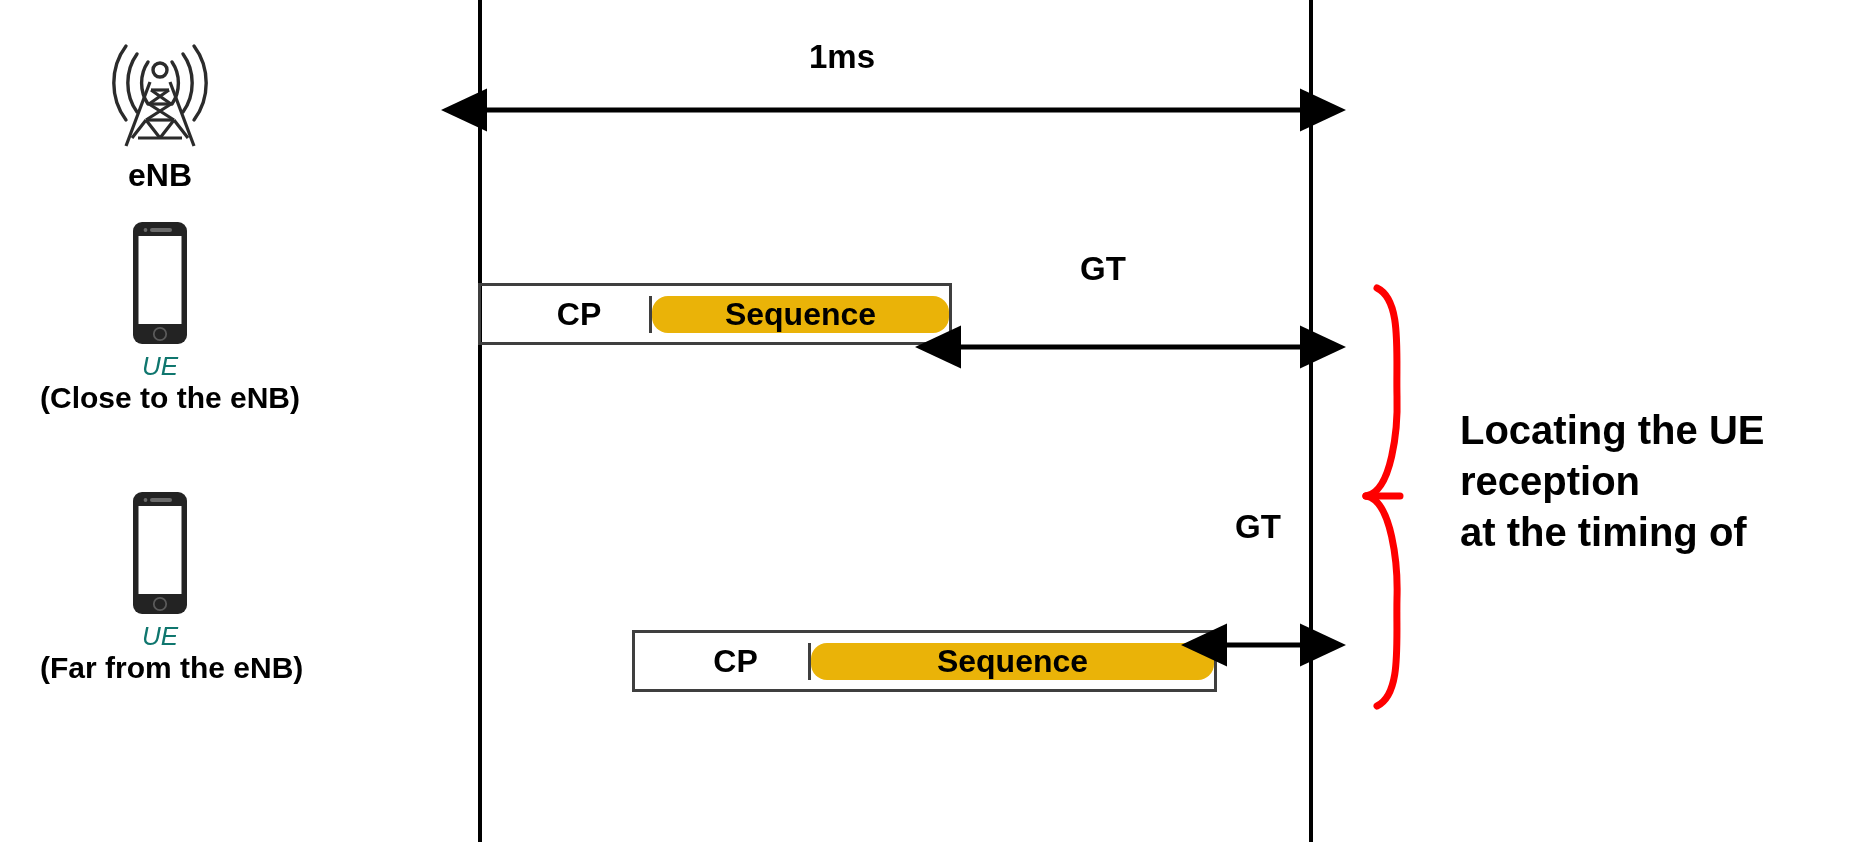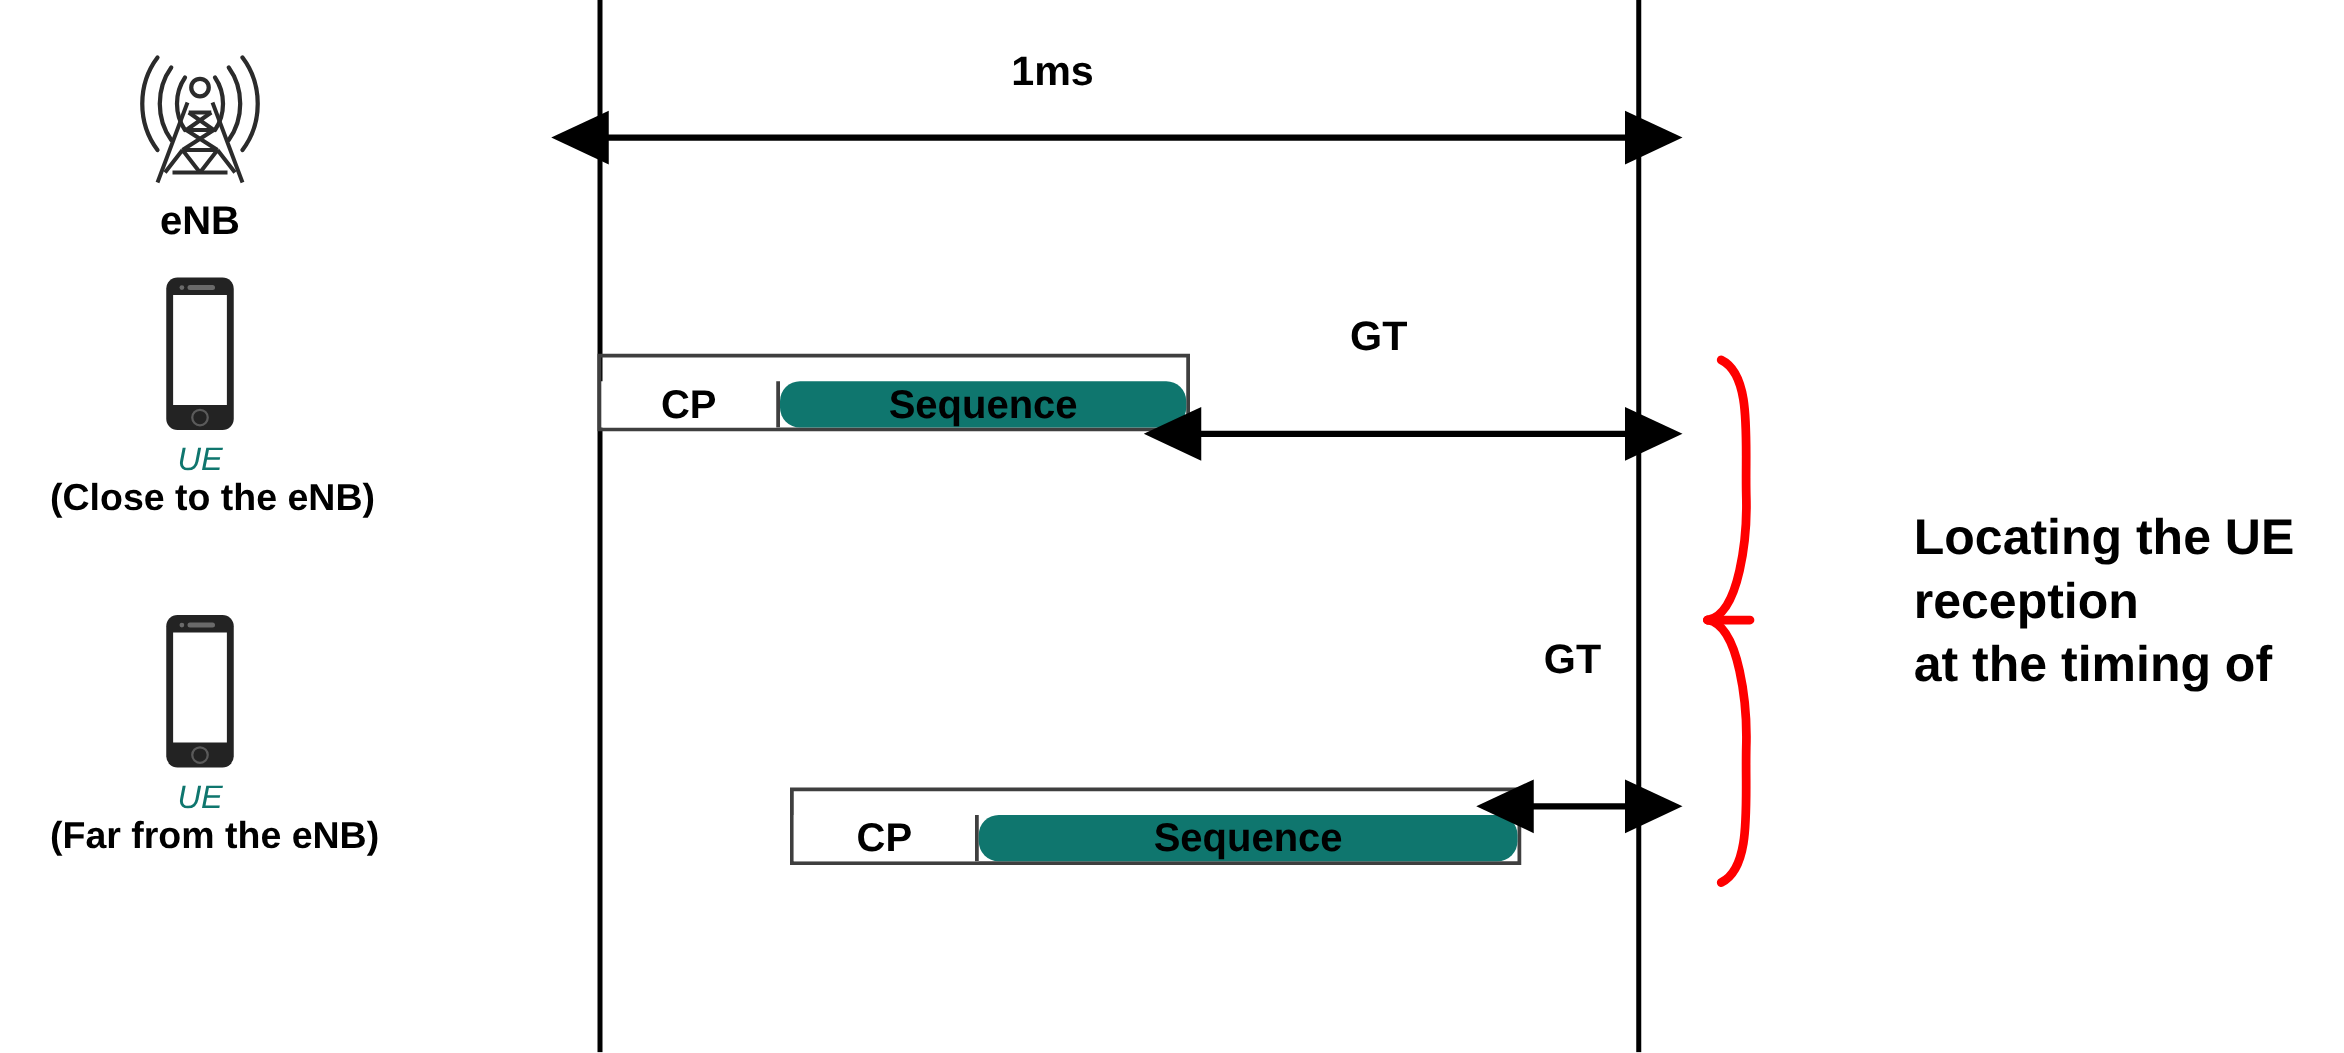--- a/index.html
+++ b/index.html
@@ -59,34 +59,35 @@
     font-weight: 700;
     color: #000000;
     white-space: nowrap;
     text-align: center;
   }
 
   
   .burst {
     position: absolute;
     display: flex;
-    align-items: flex-end;
+    align-items: center;
     box-sizing: border-box;
     border: 3px solid #3f3f3f;
+    padding-left: 28px;
   }
   .cp-cell {
     background: #ffffff;
     display: flex;
     align-items: center;
     justify-content: center;
     box-sizing: border-box;
     border-right: 3px solid #3f3f3f;
   }
   .seq-cell {
-    background: #0f766e;
+    background: #eab308;
     display: flex;
     align-items: center;
     justify-content: center;
     box-sizing: border-box;
     flex: 1 1 auto;
     border-radius: 16px;
   }
   .cell-text {
     font-size: 32px;
     font-weight: 700;
@@ -231,19 +232,19 @@
       <path d="M1377,288
                C1402,300 1396,352 1397,396
                C1398,428 1392,492 1366,496"></path>
       <path d="M1377,706
                C1402,694 1396,642 1397,598
                C1398,566 1392,500 1366,496"></path>
       <line x1="1366" y1="496" x2="1400" y2="496"></line>
     </g>
   </svg>
 
-  <div class="note-text" style="left:1531px; top:405px;">
+  <div class="note-text" style="left:1460px; top:405px;">
     <div>Locating the UE</div>
     <div>reception</div>
     <div>at the timing of</div>
   </div>
 
 </div>
 
 </body></html>

